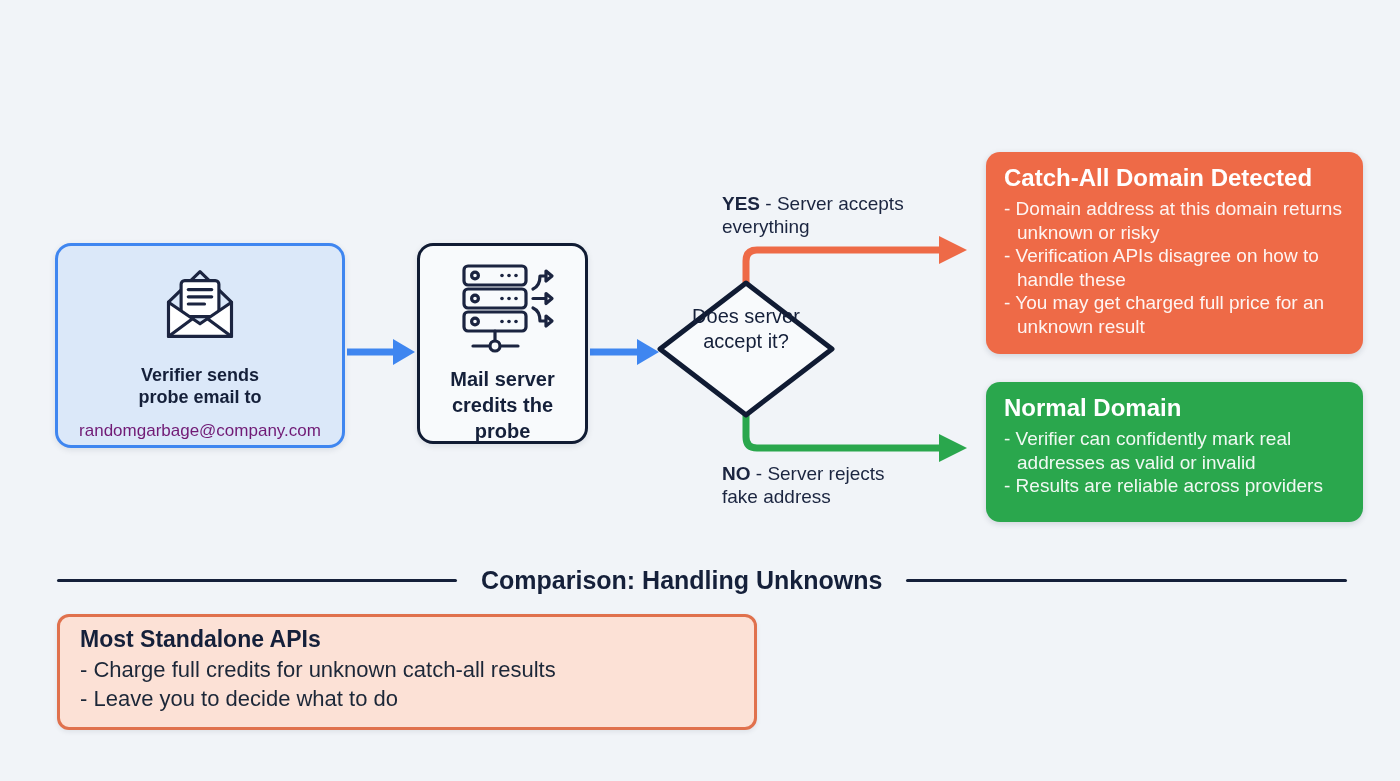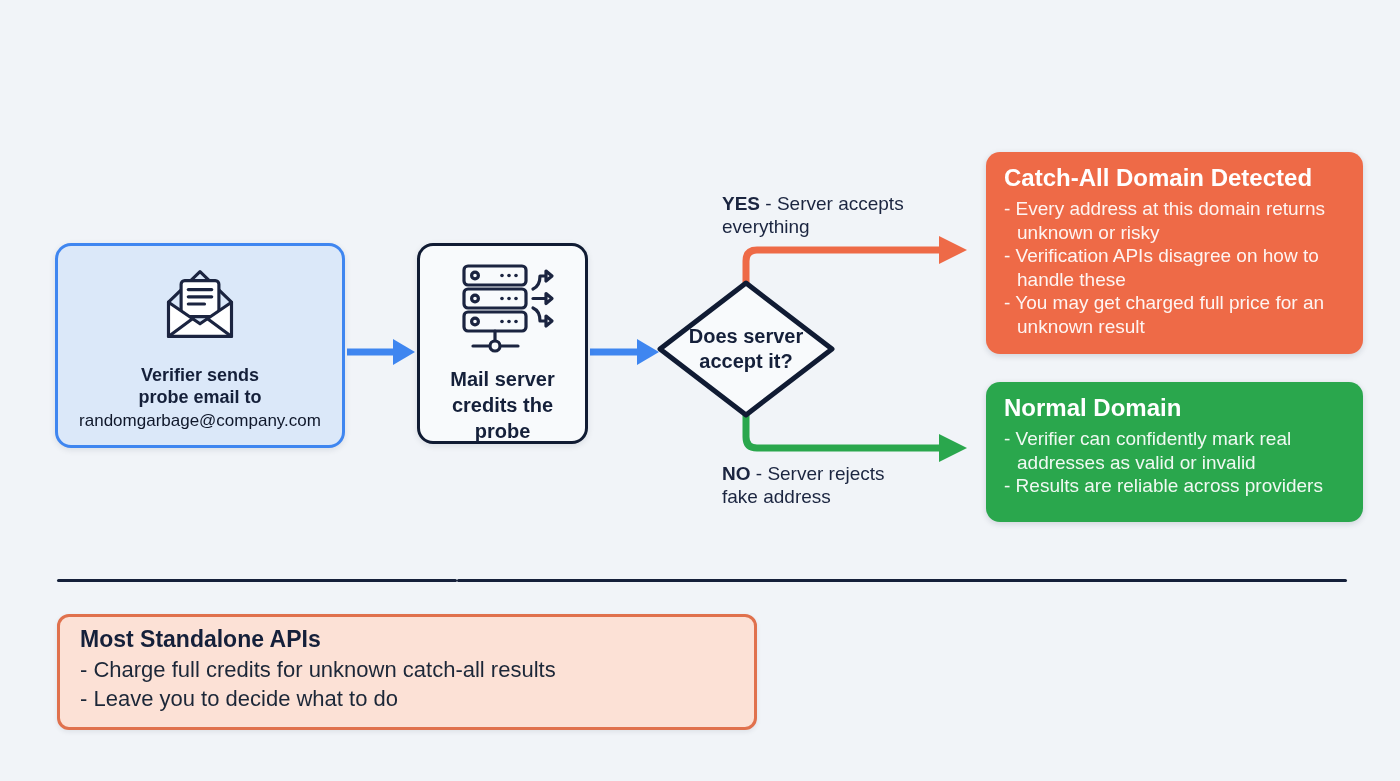--- a/index.html
+++ b/index.html
@@ -26,33 +26,33 @@
     box-shadow: 0 2px 6px rgba(15,27,51,0.10);
     text-align: center;
   }
   .verifier-box {
     left: 55px; top: 243px; width: 290px; height: 205px;
     background: var(--light-blue-fill, #dbe8f9);
     border: 3px solid var(--blue, #3f86f0);
     padding-top: 10px;
   }
   .verifier-box .bold-lines { font-size: 18px; line-height: 22px; font-weight: 700; margin-top: 8px; }
-  .verifier-box .email { font-size: 17px; line-height: 22px; margin-top: 2px; color: #0f172a; }
+  .verifier-box .email { font-size: 17px; line-height: 22px; margin-top: 12px; color: #701a75; }
 
   .mailserver-box {
     left: 417px; top: 243px; width: 171px; height: 201px;
     background: var(--white-box-fill, #f8fafc);
     border: 3px solid var(--dark-border, #101b33);
     padding-top: 12px;
   }
   .mailserver-box .bold-lines { font-size: 20px; line-height: 26px; font-weight: 700; margin-top: 4px; }
 
   .diamond-label {
-    position: absolute; left: 664px; top: 324px; width: 164px;
-    text-align: center; font-size: 20px; line-height: 25px; font-weight: 700;
+    position: absolute; left: 664px; top: 304px; width: 164px;
+    text-align: center; font-size: 20px; line-height: 25px; font-weight: 400;
   }
 
   .branch-label {
     position: absolute; text-align: left;
     font-size: 19px; line-height: 23px; color: #1b2540;
   }
   .branch-label .kw { font-weight: 800; }
   .yes-label { left: 722px; top: 192px; width: 250px; }
   .no-label  { left: 722px; top: 462px; width: 245px; }
 
@@ -200,33 +200,34 @@
     <span>everything</span>
   </div>
 
   <div class="branch-label no-label">
     <span class="kw">NO</span><span> - Server rejects</span><br>
     <span>fake address</span>
   </div>
 
   <div class="outcome-box catchall-box">
     <div class="outcome-title">Catch-All Domain Detected</div>
-    <div class="bullet">- Every address at this domain returns unknown or risky</div>
+    <div class="bullet">- Domain address at this domain returns unknown or risky</div>
     <div class="bullet">- Verification APIs disagree on how to handle these</div>
     <div class="bullet">- You may get charged full price for an unknown result</div>
   </div>
 
   <div class="outcome-box normal-box">
     <div class="outcome-title">Normal Domain</div>
     <div class="bullet">- Verifier can confidently mark real addresses as valid or invalid</div>
     <div class="bullet">- Results are reliable across providers</div>
   </div>
 
   <div class="comparison-heading">
     <div class="rule rule-left"></div>
+    <div class="heading-text">Comparison: Handling Unknowns</div>
     <div class="rule rule-right"></div>
   </div>
 
   <div class="compare-box standalone-box">
     <div class="compare-title">Most Standalone APIs</div>
     <div class="bullet">- Charge full credits for unknown catch-all results</div>
     <div class="bullet">- Leave you to decide what to do</div>
   </div>
 
 

